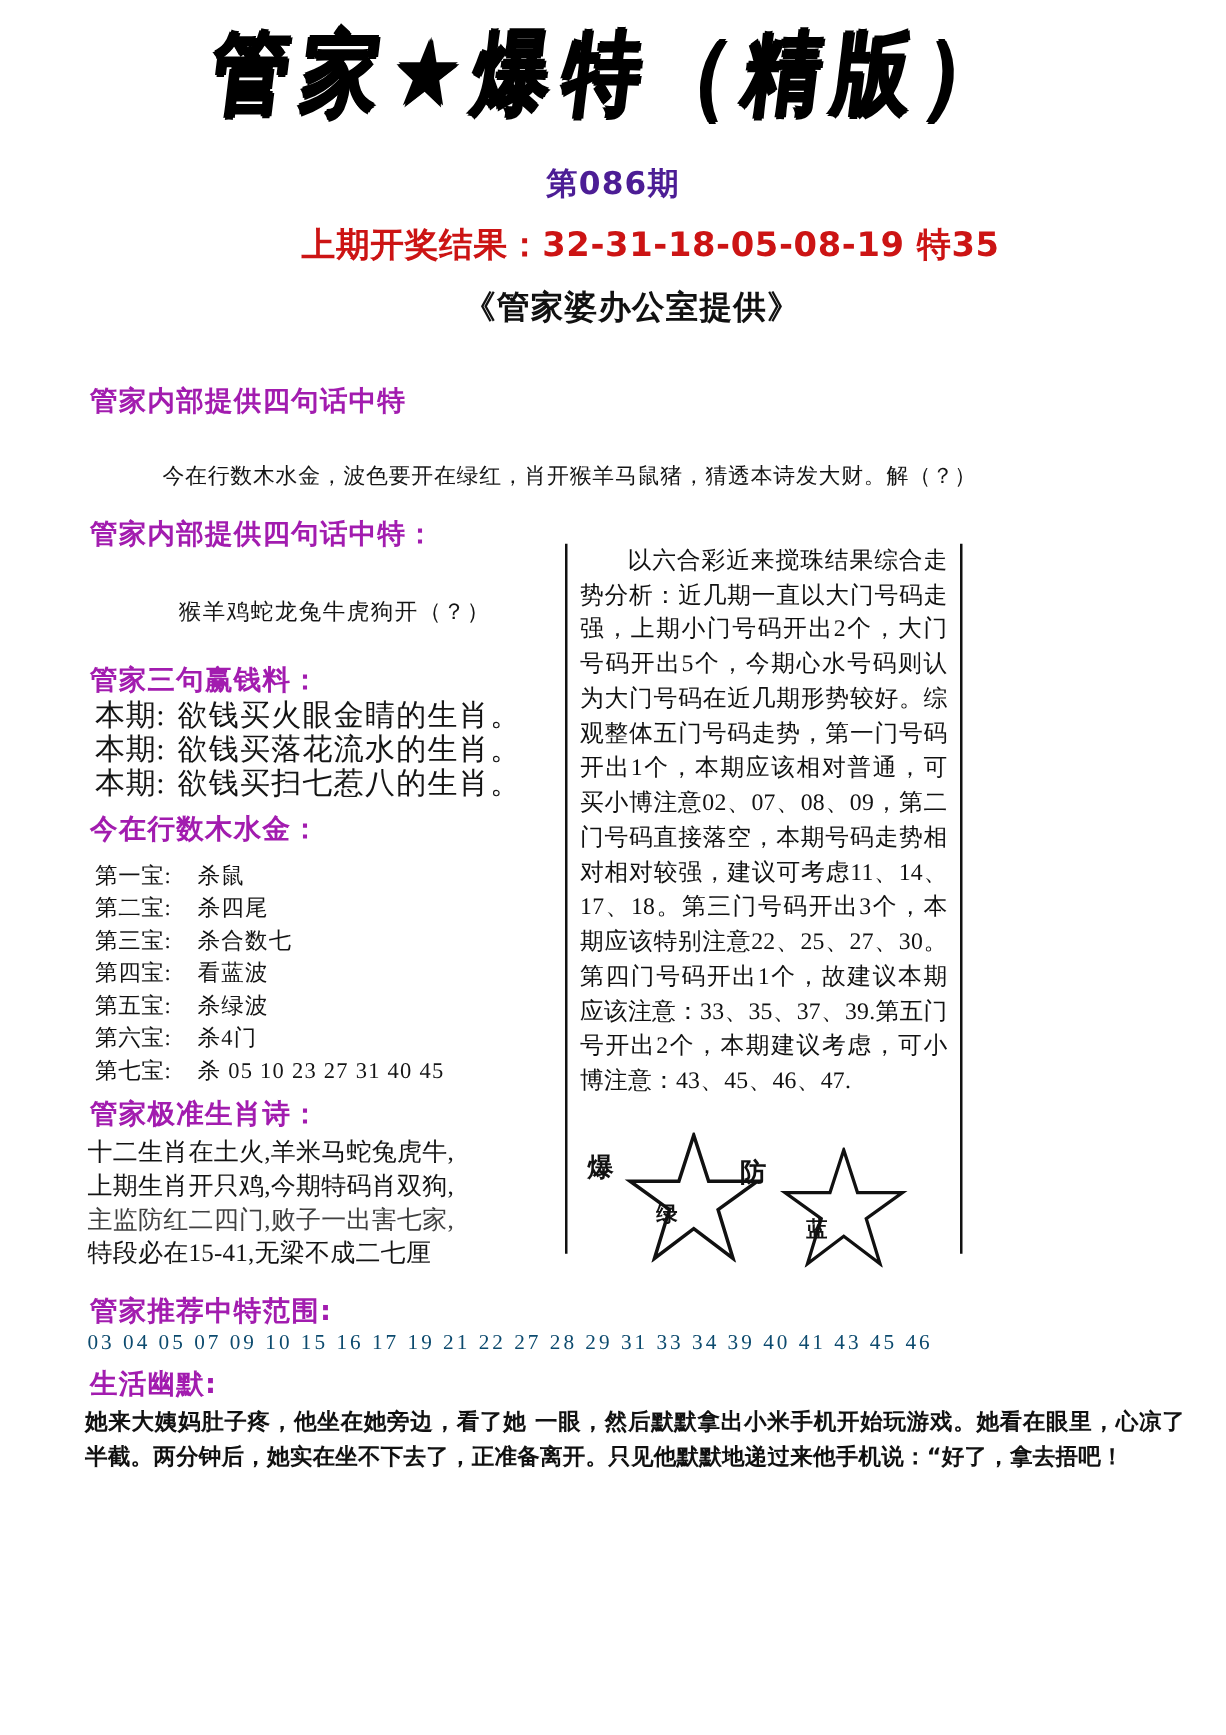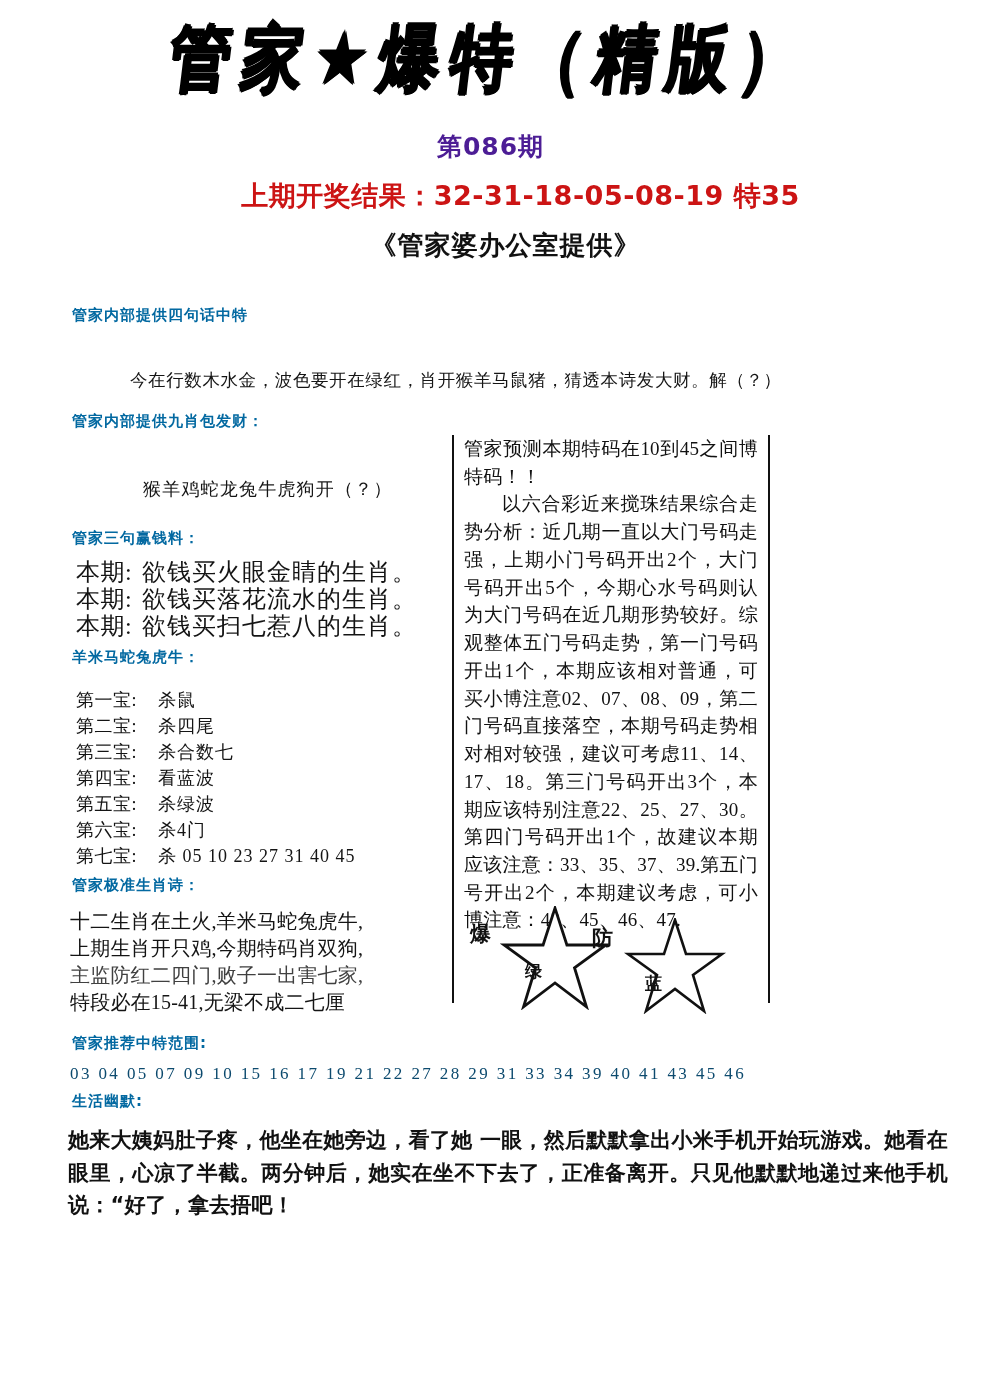--- a/index.html
+++ b/index.html
@@ -76,23 +76,23 @@
     color: #111;
     letter-spacing: 1px;
     padding-left: 30px;
     box-sizing: border-box;
   }
 
   
   .sec-head {
     position: absolute;
     font-family: "DejaVu Sans", "Liberation Sans", sans-serif;
-    font-size: 15px;
+    font-size: 22px;
     font-weight: 800;
-    color: #0369a1;
+    color: #a21caf;
     letter-spacing: 1px;
     white-space: nowrap;
   }
 
   .body-line {
     position: absolute;
     font-size: 18px;
     color: #151515;
     white-space: nowrap;
     letter-spacing: 0.4px;
@@ -174,21 +174,21 @@
     white-space: nowrap;
   }
 
   
   #humor-head { left: 72px; top: 1092px; }
   #humor-text {
     position: absolute;
     left: 68px; top: 1124px;
     width: 880px;
     font-family: "DejaVu Sans", "Liberation Sans", sans-serif;
-    font-size: 21px;
+    font-size: 18px;
     font-weight: 700;
     line-height: 1.55;
     color: #111;
     letter-spacing: 0.2px;
     text-align: justify;
   }
 
   
   .analysis-box {
     position: absolute;
@@ -258,35 +258,35 @@
   <div class="masthead-title">管家★爆特（精版）</div>
 </div>
 
 <div class="issue-line">第086期</div>
 <div class="draw-result">上期开奖结果：32-31-18-05-08-19  特35</div>
 <div class="provider">《管家婆办公室提供》</div>
 
 <div class="sec-head" id="verse-head">管家内部提供四句话中特</div>
 <div class="body-line" id="verse-text">今在行数木水金，波色要开在绿红，肖开猴羊马鼠猪，猜透本诗发大财。解（？）</div>
 
-<div class="sec-head" id="nine-head">管家内部提供九肖包发财：</div>
+<div class="sec-head" id="nine-head">管家内部提供四句话中特：</div>
 <div class="body-line" id="nine-text">猴羊鸡蛇龙兔牛虎狗开（？）</div>
 
 <div class="sec-head" id="three-head">管家三句赢钱料：</div>
 <div class="three-row" id="three-r0">
   <span class="lbl">本期:</span><span class="val">欲钱买火眼金睛的生肖。</span>
 </div>
 <div class="three-row" id="three-r1">
   <span class="lbl">本期:</span><span class="val">欲钱买落花流水的生肖。</span>
 </div>
 <div class="three-row" id="three-r2">
   <span class="lbl">本期:</span><span class="val">欲钱买扫七惹八的生肖。</span>
 </div>
 
-<div class="sec-head" id="seven-head">羊米马蛇兔虎牛：</div>
+<div class="sec-head" id="seven-head">今在行数木水金：</div>
 <div class="seven-row" id="seven-r0">
   <span class="lbl">第一宝:</span><span class="val">杀鼠</span>
 </div>
 <div class="seven-row" id="seven-r1">
   <span class="lbl">第二宝:</span><span class="val">杀四尾</span>
 </div>
 <div class="seven-row" id="seven-r2">
   <span class="lbl">第三宝:</span><span class="val">杀合数七</span>
 </div>
 <div class="seven-row" id="seven-r3">
@@ -308,21 +308,20 @@
 <div class="poem-line" id="poem-l2">主监防红二四门,败子一出害七家,</div>
 <div class="poem-line" id="poem-l3">特段必在15-41,无梁不成二七厘</div>
 
 <div class="sec-head" id="range-head">管家推荐中特范围:</div>
 <div id="range-nums">03 04 05 07 09 10 15 16 17 19 21 22 27 28 29 31 33 34 39 40 41 43 45 46</div>
 
 <div class="sec-head" id="humor-head">生活幽默:</div>
 <div id="humor-text">她来大姨妈肚子疼，他坐在她旁边，看了她 一眼，然后默默拿出小米手机开始玩游戏。她看在眼里，心凉了半截。两分钟后，她实在坐不下去了，正准备离开。只见他默默地递过来他手机说：“好了，拿去捂吧！</div>
 
 <div class="analysis-box">
-  <p class="analysis-p">管家预测本期特码在10到45之间博特码！！</p>
   <p class="analysis-p indent">以六合彩近来搅珠结果综合走势分析：近几期一直以大门号码走强，上期小门号码开出2个，大门号码开出5个，今期心水号码则认为大门号码在近几期形势较好。综观整体五门号码走势，第一门号码开出1个，本期应该相对普通，可买小博注意02、07、08、09，第二门号码直接落空，本期号码走势相对相对较强，建议可考虑11、14、17、18。第三门号码开出3个，本期应该特别注意22、25、27、30。第四门号码开出1个，故建议本期应该注意：33、35、37、39.第五门号开出2个，本期建议考虑，可小博注意：43、45、46、47.</p>
 </div>
 
 <div class="stars-wrap">
   <div class="star-unit" id="star-left">
     <svg width="150" height="104" viewBox="0 0 100 96">
       <polygon points="50,2 61,36 97,36 68,57 79,93 50,71 21,93 32,57 3,36 39,36" fill="#ffffff" stroke="#111111" stroke-width="2.6" stroke-linejoin="miter"></polygon>
     </svg>
   </div>
   <div class="star-unit" id="star-right">

